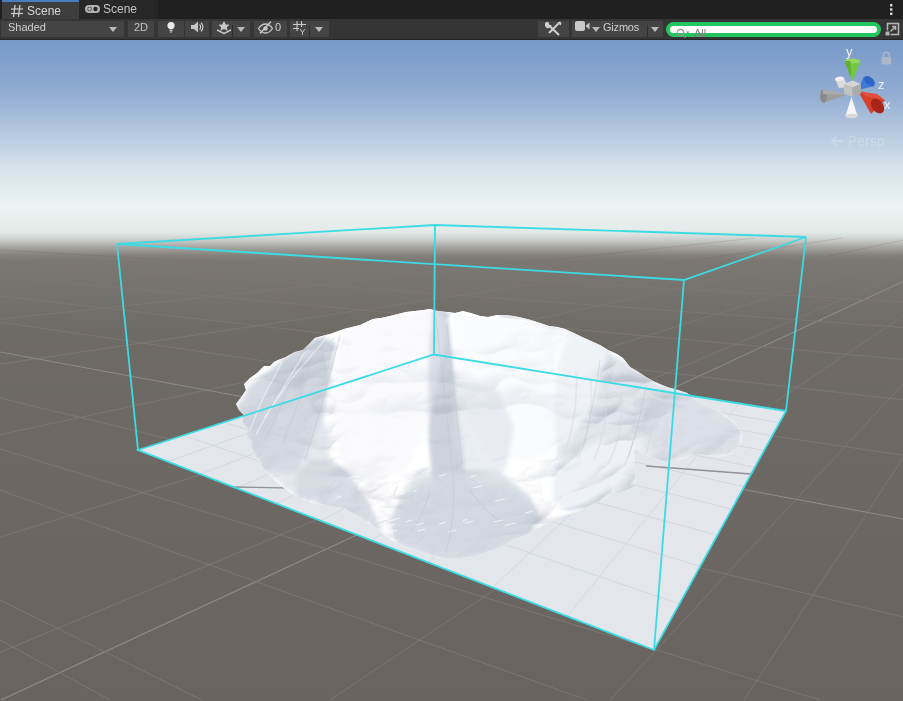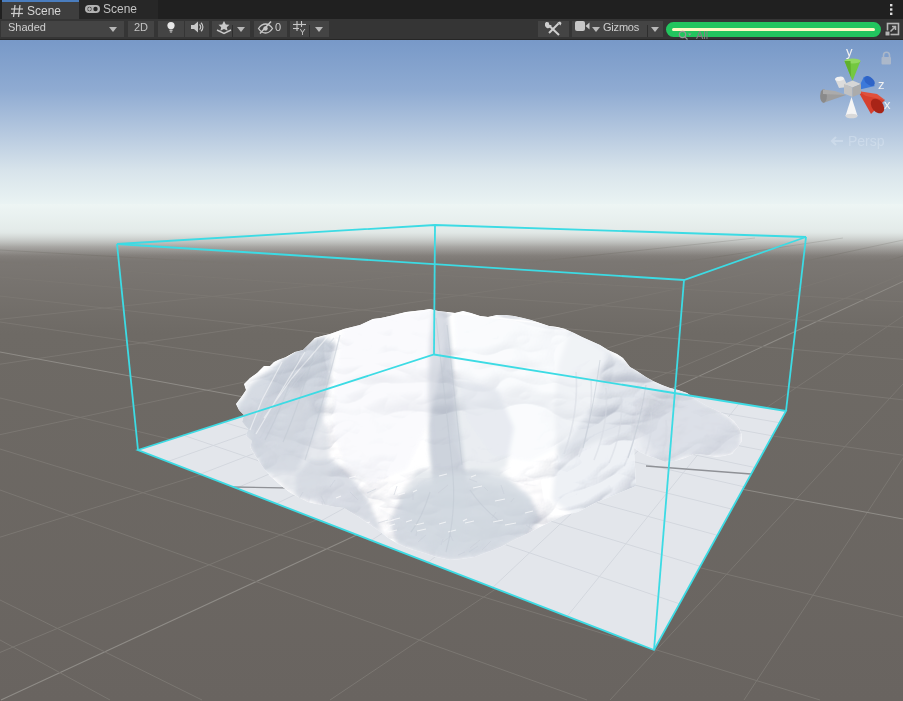--- a/index.html
+++ b/index.html
@@ -111,21 +111,21 @@
         <rect x="0" y="0" width="10" height="10" rx="2" fill="#c8c8c8"></rect>
         <polygon points="10.5,5 14.5,1.5 14.5,8.5" fill="#c8c8c8"></polygon>
       </svg>
   <span class="arr" style="position:absolute;right:3px;top:6px"></span>
     </div>
  <div class="tb" style="left:603px;width:60px;justify-content:flex-start">
       <span class="tbtxt" style="margin-left:0;letter-spacing:-0.2px">Gizmos</span>
       <span class="arr" style="position:absolute;right:4px;top:6px"></span>
       <span class="vsep" style="right:15px"></span>
     </div>
- <div style="position:absolute;left:666px;top:3px;width:215px;height:15px;background:#fef9c3;border:6px solid #22c55e;border-radius:8px;box-sizing:border-box">
+ <div style="position:absolute;left:666px;top:3px;width:215px;height:15px;background:#ffffff;border:4px solid #22c55e;border-radius:8px;box-sizing:border-box">
   <svg style="position:absolute;left:6px;top:2px" width="14" height="11" viewBox="0 0 14 11">
         <circle cx="4.5" cy="4.5" r="3.2" fill="none" stroke="#969696" stroke-width="1.2"></circle>
         <line x1="6.8" y1="6.8" x2="9.5" y2="9.5" stroke="#969696" stroke-width="1.2"></line>
         <polygon points="10,3.5 13.5,3.5 11.75,5.8" fill="#969696"></polygon>
       </svg>
   <span style="position:absolute;left:24px;top:1px;font-size:11px;color:#828282">All</span>
     </div>
  <div style="position:absolute;left:884px;top:3px;width:16px;height:15px">
   <svg width="16" height="15" viewBox="0 0 16 15">
         <rect x="3.5" y="1.5" width="11" height="11" fill="none" stroke="#b4b4b4" stroke-width="1.6"></rect>

